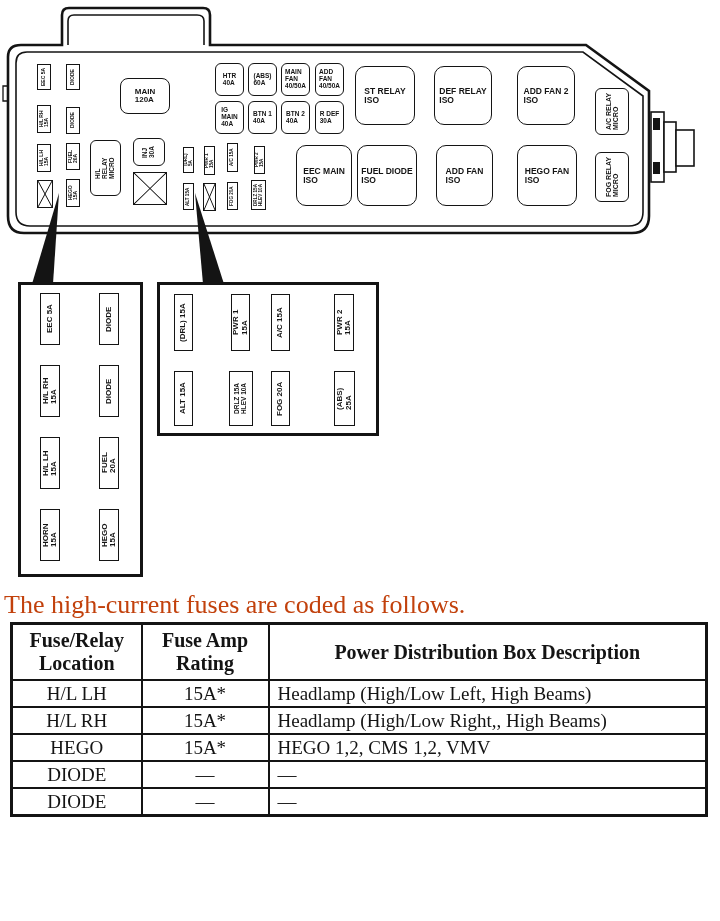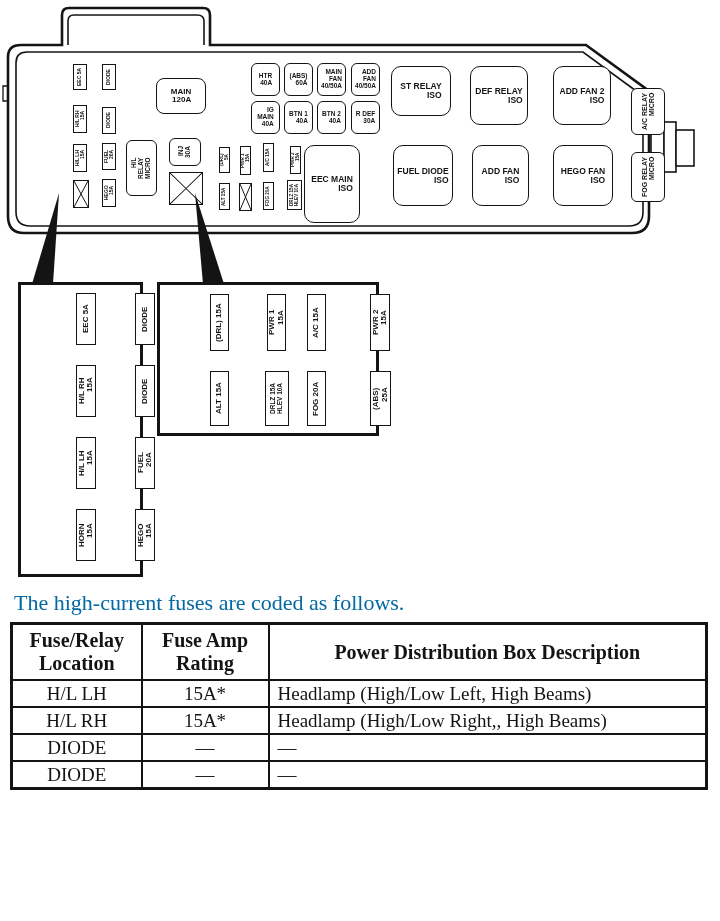--- a/index.html
+++ b/index.html
@@ -1,31 +1,31 @@
 <!DOCTYPE html>
 <html><head>
 <meta charset="utf-8">
 <style>
   html,body{margin:0;padding:0;background:#fff;}
   .page{position:relative;width:720px;height:921px;background:#fff;color:#141414;
         font-family:"Liberation Sans",sans-serif;overflow:hidden;}
   .abs{position:absolute;box-sizing:border-box;}
   .fuse{position:absolute;box-sizing:border-box;border:1.5px solid #141414;background:#fff;
         display:flex;align-items:center;justify-content:center;font-weight:bold;
-        color:#141414;text-align:right;line-height:1.05;margin-left:36px;}
+        color:#141414;text-align:left;line-height:1.05;}
   .v{writing-mode:vertical-rl;transform:rotate(180deg);white-space:pre;}
   .h{white-space:pre;}.r6{border-radius:6px}.r8{border-radius:8px}.r10{border-radius:10px}
   .f4{font-size:4.6px}.f5{font-size:5px}.f65{font-size:6.5px}.f7{font-size:7px}
   .f8{font-size:8px}.f9{font-size:8.5px}
   .xbox{background:
      linear-gradient(to top right,transparent calc(50% - 0.9px),#141414 50%,transparent calc(50% + 0.9px)),
      linear-gradient(to bottom right,transparent calc(50% - 0.9px),#141414 50%,transparent calc(50% + 0.9px));}
   .callout{position:absolute;box-sizing:border-box;border:3px solid #141414;background:#fff;}
-  .caption{position:absolute;left:14px;top:590px;font-family:"Liberation Serif",serif;
-           font-size:22px;color:#0369a1;}
+  .caption{position:absolute;left:4px;top:590px;font-family:"Liberation Serif",serif;
+           font-size:26px;color:#c2410c;}
   table.fusetable{position:absolute;left:10px;top:622px;width:698px;border-collapse:collapse;
            font-family:"Liberation Serif",serif;color:#141414;background:#fff;
            border:3px solid #141414;table-layout:fixed;}
   table.fusetable th{border:2.2px solid #141414;font-size:20px;font-weight:bold;
            white-space:pre-line;height:54px;text-align:center;line-height:1.15;padding:0;}
   table.fusetable td{border:2.2px solid #141414;font-size:19px;height:25px;
            text-align:center;padding:0;line-height:1.0;}
   table.fusetable td.desc{text-align:left;padding-left:8px;}
 </style>
 </head>
@@ -96,27 +96,27 @@
   <div class="fuse h f65 r6" style="left:215px;top:101px;width:29px;height:33px">IG
 MAIN
 40A</div>
   <div class="fuse h f65 r6" style="left:248px;top:101px;width:29px;height:33px">BTN 1
 40A</div>
   <div class="fuse h f65 r6" style="left:281px;top:101px;width:29px;height:33px">BTN 2
 40A</div>
   <div class="fuse h f65 r6" style="left:315px;top:101px;width:29px;height:33px">R DEF
 30A</div>
 
-  <div class="fuse h f9 r10" style="left:355px;top:66px;width:60px;height:50px">ST RELAY
+  <div class="fuse h f9 r10" style="left:355px;top:66px;width:60px;height:59px">ST RELAY
 ISO</div>
   <div class="fuse h f9 r10" style="left:434px;top:66px;width:58px;height:59px">DEF RELAY
 ISO</div>
   <div class="fuse h f9 r10" style="left:517px;top:66px;width:58px;height:59px">ADD FAN 2
 ISO</div>
-  <div class="fuse h f9 r10" style="left:268px;top:145px;width:56px;height:78px">EEC MAIN
+  <div class="fuse h f9 r10" style="left:296px;top:145px;width:56px;height:61px">EEC MAIN
 ISO</div>
   <div class="fuse h f9 r10" style="left:357px;top:145px;width:60px;height:61px">FUEL DIODE
 ISO</div>
   <div class="fuse h f9 r10" style="left:436px;top:145px;width:57px;height:61px">ADD FAN
 ISO</div>
   <div class="fuse h f9 r10" style="left:517px;top:145px;width:60px;height:61px">HEGO FAN
 ISO</div>
   <div class="fuse v f7 r6" style="left:595px;top:88px;width:34px;height:47px">A/C RELAY
 MICRO</div>
   <div class="fuse v f7 r6" style="left:595px;top:152px;width:34px;height:50px">FOG RELAY
@@ -173,20 +173,25 @@
         <td>H/L LH</td>
         <td>15A*</td>
         <td class="desc">Headlamp (High/Low Left, High Beams)</td>
       </tr>
       <tr>
         <td>H/L RH</td>
         <td>15A*</td>
         <td class="desc">Headlamp (High/Low Right,, High Beams)</td>
       </tr>
       <tr>
+        <td>HEGO</td>
+        <td>15A*</td>
+        <td class="desc">HEGO 1,2, CMS 1,2, VMV</td>
+      </tr>
+      <tr>
         <td>DIODE</td>
         <td>—</td>
         <td class="desc">—</td>
       </tr>
       <tr>
         <td>DIODE</td>
         <td>—</td>
         <td class="desc">—</td>
       </tr>
     </tbody>

